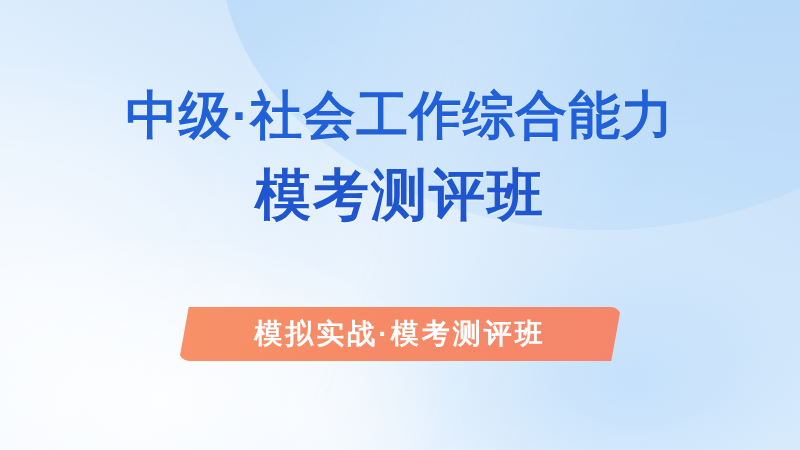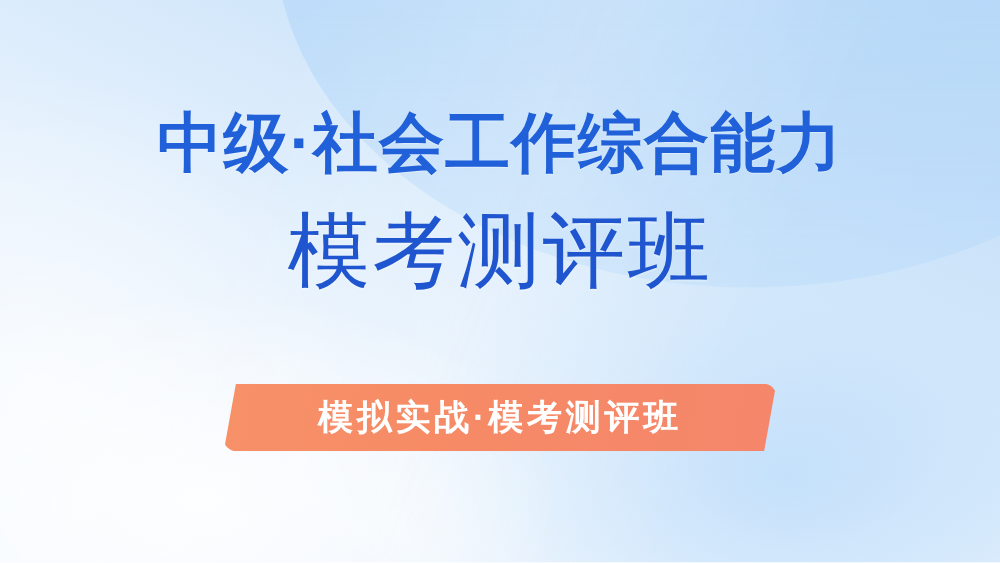--- a/index.html
+++ b/index.html
@@ -102,23 +102,23 @@
     line-height: 1.12;
     font-weight: bold;
     letter-spacing: 1px;
     color: #2060d8;
     white-space: nowrap;
     text-shadow: 0 1px 0 rgba(255,255,255,0.35);
   }
 
   .title-line-2 {
     margin-top: 20px;
-    font-size: 66px;
+    font-size: 56px;
     line-height: 1.1;
-    font-weight: normal;
+    font-weight: bold;
     letter-spacing: 2px;
     color: #1f56cf;
     white-space: nowrap;
     text-shadow: 0 2px 1px rgba(255,255,255,0.3);
   }
 
   
   .ribbon-wrap {
     position: absolute;
     left: 50%;

